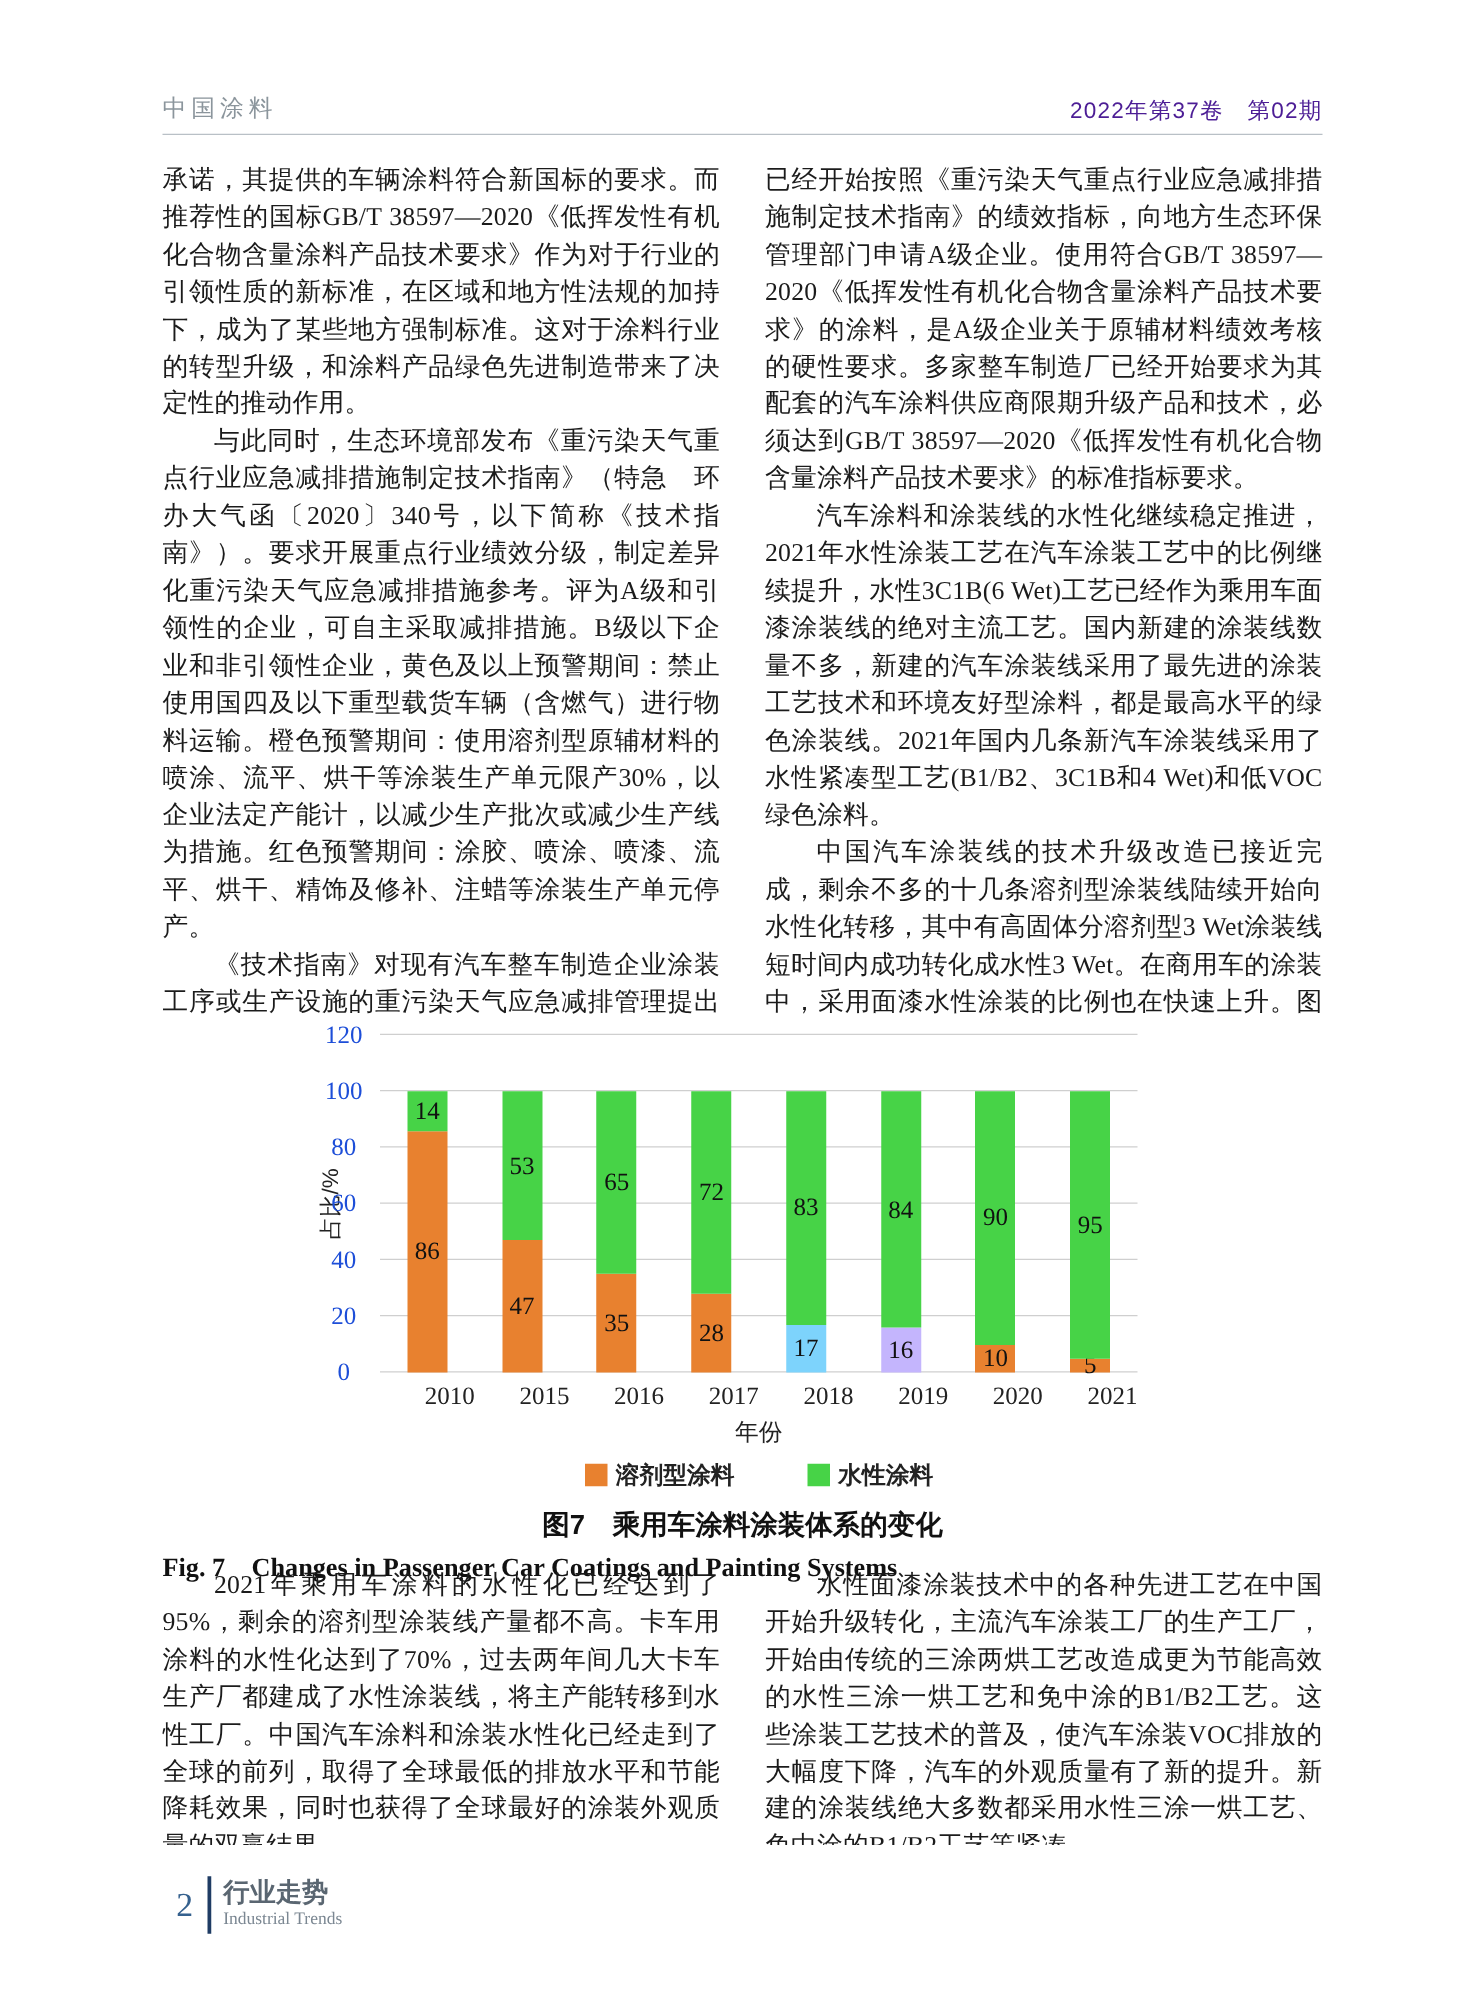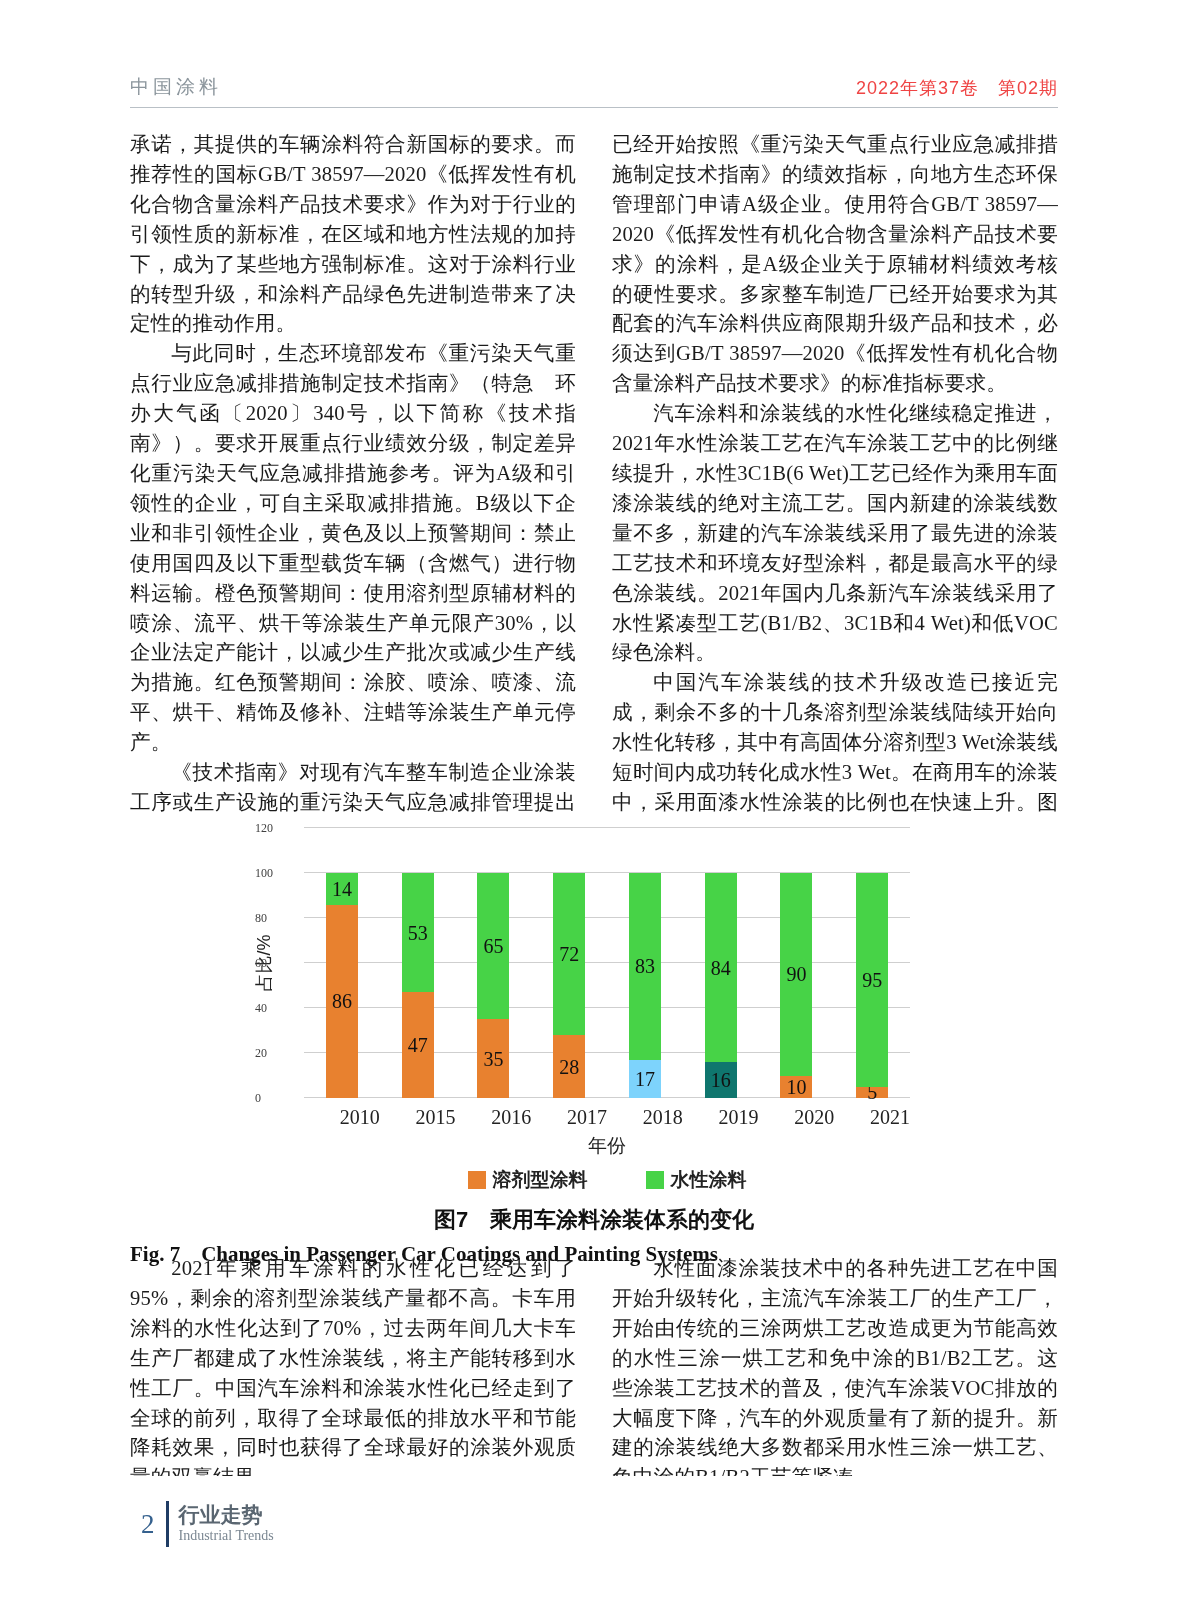--- a/index.html
+++ b/index.html
@@ -10,40 +10,40 @@
     overflow:hidden; margin:0 auto;
   }
   
   .header {
     position:absolute; left:130px; top:74px; width:928px;
     display:flex; justify-content:space-between; align-items:flex-end;
     padding-bottom:7px; border-bottom:1.5px solid #b9c0c6;
     font-family:"Liberation Sans","DejaVu Sans",sans-serif;
   }
   .journal-name { font-size:19px; color:#8b959c; letter-spacing:4px; }
-  .issue-info   { font-size:18px; color:#ef4444; letter-spacing:1px; }
+  .issue-info   { font-size:18px; color:#4c1d95; letter-spacing:1px; }
   
   .cols { position:absolute; left:130px; width:928px; display:flex; gap:36px; }
   .cols.top { top:130px; height:692px; overflow:hidden; }
   .cols.bottom { top:1254px; height:222px; overflow:hidden; }
   .col { width:455px; font-size:20.6px; line-height:29.9px; text-align:justify; letter-spacing:0.2px; }
   .para.indent { text-indent:2em; }
   
   .figure { position:absolute; left:130px; top:816px; width:928px; height:424px; background:#fff; }
   .chart-wrap { position:relative; margin-left:108px; width:672px; }
   .chart-body { position:relative; display:flex; height:270px; margin-top:12px; }
   .y-title {
     position:absolute; left:26px; top:50%;
     transform:translate(-50%,-50%) rotate(-90deg); white-space:nowrap;
     font-family:"Liberation Sans","DejaVu Sans",sans-serif; font-size:18px; color:#222;
   }
   .y-area { position:relative; width:66px; }
   .ytick {
-    position:absolute; right:9px; width:40px; text-align:left;
-    font-size:12px; color:#404040; line-height:20px;
+    position:absolute; right:9px; width:40px; text-align:center;
+    font-size:20px; color:#1d4ed8; line-height:20px;
   }
   .plot { position:relative; flex:1; }
   .gridline { position:absolute; left:0; right:0; height:1px; background:#cfcfcf; }
   .bars { position:absolute; left:0; right:0; top:0; bottom:0; display:flex; }
   .cell { flex:1; position:relative; }
   .bar {
     position:absolute; bottom:0; left:50%; transform:translateX(-50%);
     width:32px; display:flex; flex-direction:column-reverse;
   }
   .seg { position:relative; width:100%; }
@@ -172,21 +172,21 @@
                   <div class="seg" style="height: 17%; background: #7dd3fc; text-decoration: underline;">
                     <span class="seglabel">17</span>
                   </div>
                   <div class="seg" style="height: 83%; background: rgb(71, 211, 71);">
                     <span class="seglabel">83</span>
                   </div>
                 </div>
               </div>
               <div class="cell">
                 <div class="bar" style="height: 83.3333%;">
-                  <div class="seg" style="height: 16%; background: #0f766e;">
+                  <div class="seg" style="height: 16%; background: #c4b5fd;">
                     <span class="seglabel">16</span>
                   </div>
                   <div class="seg" style="height: 84%; background: rgb(71, 211, 71);">
                     <span class="seglabel">84</span>
                   </div>
                 </div>
               </div>
               <div class="cell">
                 <div class="bar" style="height: 83.3333%;">
                   <div class="seg" style="height: 10%; background: rgb(232, 129, 47);">

